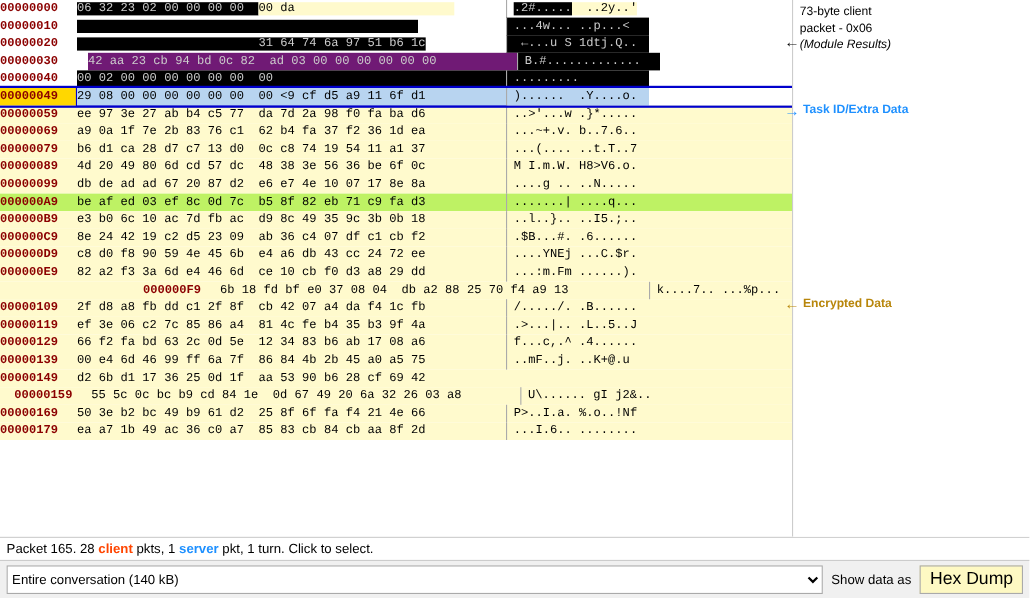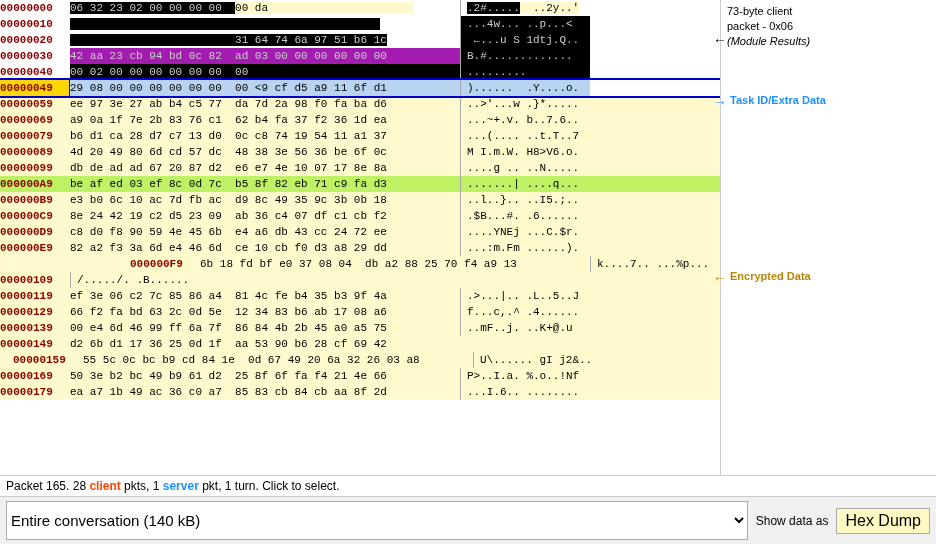--- a/index.html
+++ b/index.html
@@ -133,21 +133,21 @@
         <div class="hex-line">
           <span class="addr" style="color:#8B0000;font-weight:bold;">00000020</span>
           <span class="hex-bytes">
             <span style="background:#000;color:#ccc;">&nbsp;&nbsp;&nbsp;&nbsp;&nbsp;&nbsp;&nbsp;&nbsp;&nbsp;&nbsp;&nbsp;&nbsp;&nbsp;&nbsp;&nbsp;&nbsp;&nbsp;&nbsp;&nbsp;&nbsp;&nbsp;&nbsp;&nbsp;&nbsp;&nbsp;31 64 74 6a 97 51 b6 1c</span>
           </span>
           <span class="ascii-col" style="background:#000;color:#ccc;">&nbsp;←...u S 1dtj.Q..</span>
         </div>
 
         <div class="hex-line">
           <span class="addr" style="color:#8B0000;font-weight:bold;">00000030</span>
-          <span class="hex-bytes" style="background:#a21caf;color:#ccc;">42 aa 23 cb 94 bd 0c 82&nbsp;&nbsp;ad 03 00 00 00 00 00 00</span>
+          <span class="hex-bytes" style="background:#701a75;color:#ccc;margin-left:10px;">42 aa 23 cb 94 bd 0c 82&nbsp;&nbsp;ad 03 00 00 00 00 00 00</span>
           <span class="ascii-col" style="background:#000;color:#ccc;">B.#.............</span>
         </div>
 
         <div class="hex-line">
           <span class="addr" style="color:#8B0000;font-weight:bold;">00000040</span>
           <span class="hex-bytes" style="background:#000;color:#ccc;">00 02 00 00 00 00 00 00&nbsp;&nbsp;00&nbsp;&nbsp;&nbsp;&nbsp;&nbsp;&nbsp;&nbsp;&nbsp;&nbsp;&nbsp;&nbsp;&nbsp;&nbsp;&nbsp;&nbsp;&nbsp;&nbsp;&nbsp;&nbsp;&nbsp;&nbsp;&nbsp;&nbsp;</span>
           <span class="ascii-col" style="background:#000;color:#ccc;">.........</span>
         </div>
 
         <div class="hex-line" style="outline:2px solid #0000cc;">
@@ -217,20 +217,21 @@
         </div>
 
         <div class="hex-line" style="background:#FFFACD;justify-content:flex-end;">
           <span class="addr" style="color:#8B0000;font-weight:bold;">000000F9</span>
           <span class="hex-bytes">6b 18 fd bf e0 37 08 04&nbsp;&nbsp;db a2 88 25 70 f4 a9 13</span>
           <span class="ascii-col">k....7.. ...%p...</span>
         </div>
 
         <div class="hex-line" style="background:#FFFACD;">
           <span class="addr" style="color:#8B0000;font-weight:bold;">00000109</span>
+          <span class="hex-bytes">2f d8 a8 fb dd c1 2f 8f&nbsp;&nbsp;cb 42 07 a4 da f4 1c fb</span>
           <span class="ascii-col">/...../. .B......</span>
         </div>
 
         <div class="hex-line" style="background:#FFFACD;">
           <span class="addr" style="color:#8B0000;font-weight:bold;">00000119</span>
           <span class="hex-bytes">ef 3e 06 c2 7c 85 86 a4&nbsp;&nbsp;81 4c fe b4 35 b3 9f 4a</span>
           <span class="ascii-col">.&gt;...|.. .L..5..J</span>
         </div>
 
         <div class="hex-line" style="background:#FFFACD;">
@@ -295,20 +296,20 @@
 
     </div>
 
   </div>
 
   <div id="status-bar" style="padding:3px 6px; font-family:Arial,sans-serif; font-size:12px; border-top:1px solid #ccc; background:#fff;">
     <span>Packet 165. 28 </span><span style="color:#FF4500;font-weight:bold;">client</span><span> pkts, 1 </span><span style="color:#1E90FF;font-weight:bold;">server</span><span> pkt, 1 turn. Click to select.</span>
   </div>
 
   <div id="bottom-bar" style="display:flex; flex-direction:row; align-items:center; padding:4px 6px; border-top:1px solid #ccc; background:#f0f0f0; gap:8px;">
-    <select id="conversation-select" style="flex:1; height:39px; font-size:15px; border:1px solid #aaa; background:#fff; font-family:Arial,sans-serif;">
+    <select id="conversation-select" style="flex:1; height:26px; font-size:12px; border:1px solid #aaa; background:#fff; font-family:Arial,sans-serif;">
       <option>Entire conversation (140 kB)</option>
     </select>
     <span id="show-data-label" style="font-size:12px; font-family:Arial,sans-serif; white-space:nowrap;">Show data as</span>
     <button id="hex-dump-btn" style="border:1px solid #aaa; padding:3px 8px; font-size:16px; background:#fef9c3; cursor:pointer; font-family:Liberation Sans, sans-serif;">Hex Dump</button>
   </div>
 
 </div>
 
 </body></html>

